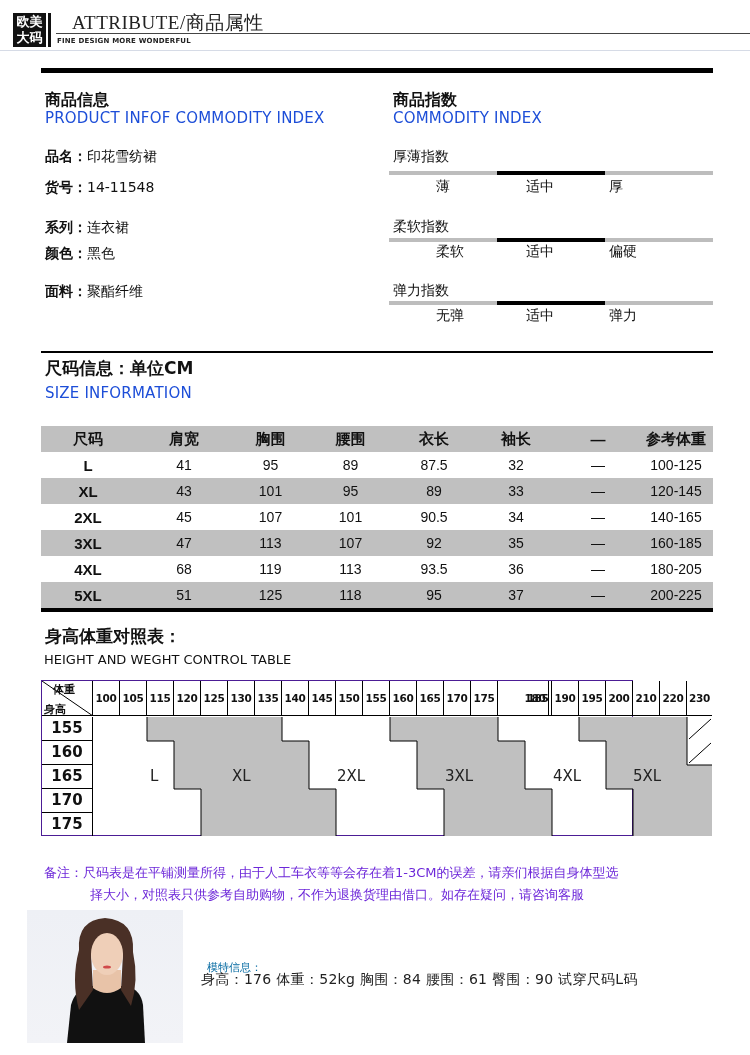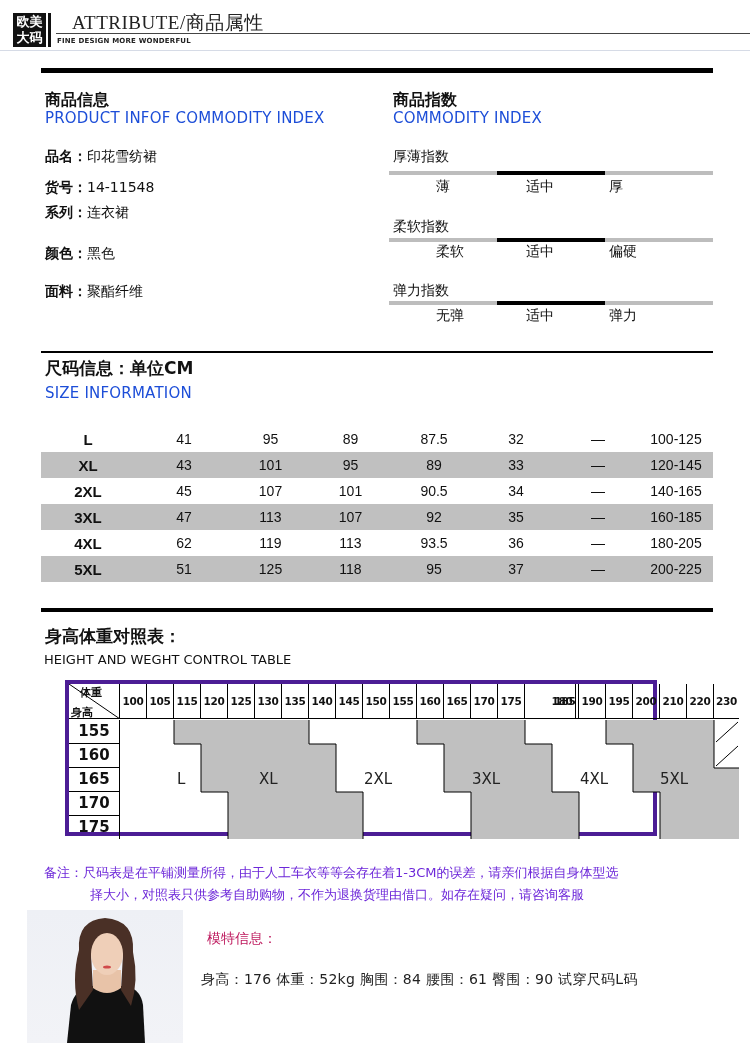--- a/index.html
+++ b/index.html
@@ -33,36 +33,36 @@
 
   
   .size-table { left: 41px; top: 426px; width: 672px; border-collapse: collapse; }
   .size-table td, .size-table th { height: 26px; text-align: center; font-size: 14px; color: #111; font-family: "Liberation Sans Narrow", "Liberation Sans", sans-serif; }
   .size-table th { font-weight: bold; font-size: 15px; }
   .size-table tr.gray { background: #c0c0c0; }
   .size-table td.sz { font-weight: bold; font-size: 15px; }
   .size-bottom { left: 41px; top: 608px; width: 672px; height: 4px; background: #000; }
 
   
-  .hw { left: 41px; top: 680px; width: 592px; height: 156px; border: 4px solid #4c1d95; margin-left: 24px; }
+  .hw { left: 41px; top: 680px; width: 592px; height: 156px; border: 1px solid #4c1d95; }
   .hw-head { position: absolute; left: 0; top: 0; height: 35px; width: 670px; border-bottom: 1px solid #000; }
   .hw-corner { position: absolute; left: 0; top: 0; width: 51px; height: 35px; border-right: 1px solid #000; overflow: hidden; }
   .hw-corner .w { position: absolute; left: 11px; top: 1px; font-size: 11px; font-weight: bold; }
   .hw-corner .h { position: absolute; left: 2px; top: 21px; font-size: 11px; font-weight: bold; }
   .hw-wcol { position: absolute; top: 0; height: 35px; width: 27px; border-right: 1px solid #000; font-size: 10.5px; font-weight: bold; text-align: center; line-height: 35px; letter-spacing: -0.3px; }
   .hw-hrow { position: absolute; left: 0; width: 51px; height: 24px; border-right: 1px solid #000; border-bottom: 1px solid #000; font-size: 15px; font-weight: bold; text-align: center; line-height: 23px; }
   .hw-cell { position: absolute; height: 24px; }
   .hw-cell.g { background: #c0c0c0; }
   .hw-label { position: absolute; font-size: 15px; color: #222; }
 
   .note { left: 44px; font-size: 13px; color: #6d28d9; }
 
   
   .model-photo { left: 27px; top: 910px; width: 156px; height: 133px; background: linear-gradient(180deg, #eef0f5 0%, #f2f3f7 100%); overflow: hidden; }
-  .model-info-title { left: 207px; top: 930px; font-size: 14px; color: #be185d; }
+  .model-info-title { left: 207px; top: 960px; font-size: 11px; color: #0369a1; }
   .model-info-line { left: 201px; top: 971px; font-size: 14px; color: #222; letter-spacing: 0.3px; }
 </style>
 </head>
 <body>
 
 <div class="abs logo-box">
   <div>欧美</div>
   <div>大码</div>
 </div>
 <div class="abs logo-bar"></div>
@@ -70,21 +70,21 @@
 <div class="abs attr-underline"></div>
 <div class="abs attr-sub">FINE DESIGN MORE WONDERFUL</div>
 <div class="abs top-thin"></div>
 <div class="abs thick-bar"></div>
 
 <div class="abs sec-title-cn" style="left:45px;top:90px;">商品信息</div>
 <div class="abs sec-title-en" style="left:45px;top:109px;">PRODUCT INFOF COMMODITY INDEX</div>
 
 <div class="abs info-line" style="left:45px;top:148px;"><b>品名：</b><span>印花雪纺裙</span></div>
 <div class="abs info-line" style="left:45px;top:179px;"><b>货号：</b><span>14-11548</span></div>
-<div class="abs info-line" style="left:45px;top:204px;"><b>系列：</b><span>连衣裙</span></div>
+<div class="abs info-line" style="left:45px;top:219px;"><b>系列：</b><span>连衣裙</span></div>
 <div class="abs info-line" style="left:45px;top:245px;"><b>颜色：</b><span>黑色</span></div>
 <div class="abs info-line" style="left:45px;top:283px;"><b>面料：</b><span>聚酯纤维</span></div>
 
 <div class="abs sec-title-cn" style="left:393px;top:90px;">商品指数</div>
 <div class="abs sec-title-en" style="left:393px;top:109px;">COMMODITY INDEX</div>
 
 <div>
   <div class="abs idx-label" style="left:393px;top:148px;">厚薄指数</div>
   <div class="abs idx-bar" style="left:389px;top:171px;">
       <div class="mid"></div>
@@ -124,20 +124,30 @@
     <col style="width:94px">
       <col style="width:98px">
       <col style="width:75px">
       <col style="width:85px">
       <col style="width:82px">
       <col style="width:82px">
       <col style="width:82px">
       <col style="width:74px">
   </colgroup>
   <tbody>
+      <tr class="gray">
+    <th>尺码</th>
+    <th>肩宽</th>
+    <th>胸围</th>
+    <th>腰围</th>
+    <th>衣长</th>
+    <th>袖长</th>
+    <th>—</th>
+    <th>参考体重</th>
+  </tr>
   <tr>
     <td class="sz">L</td>
         <td>41</td>
         <td>95</td>
         <td>89</td>
         <td>87.5</td>
         <td>32</td>
         <td>—</td>
         <td>100-125</td>
   </tr>
@@ -166,21 +176,21 @@
         <td>47</td>
         <td>113</td>
         <td>107</td>
         <td>92</td>
         <td>35</td>
         <td>—</td>
         <td>160-185</td>
   </tr>
   <tr>
     <td class="sz">4XL</td>
-        <td>62</td>
+        <td>68</td>
         <td>119</td>
         <td>113</td>
         <td>93.5</td>
         <td>36</td>
         <td>—</td>
         <td>180-205</td>
   </tr>
   <tr class="gray">
     <td class="sz">5XL</td>
         <td>51</td>

